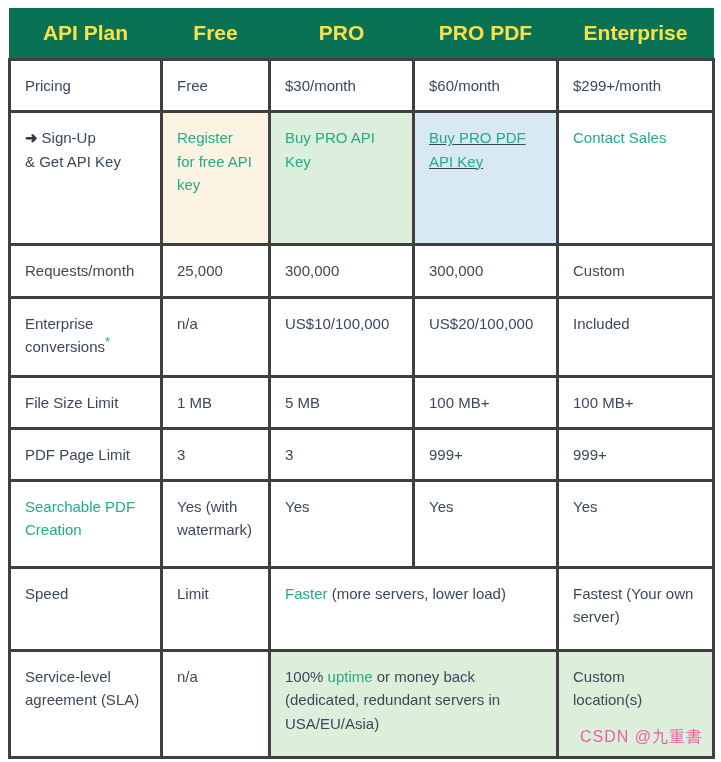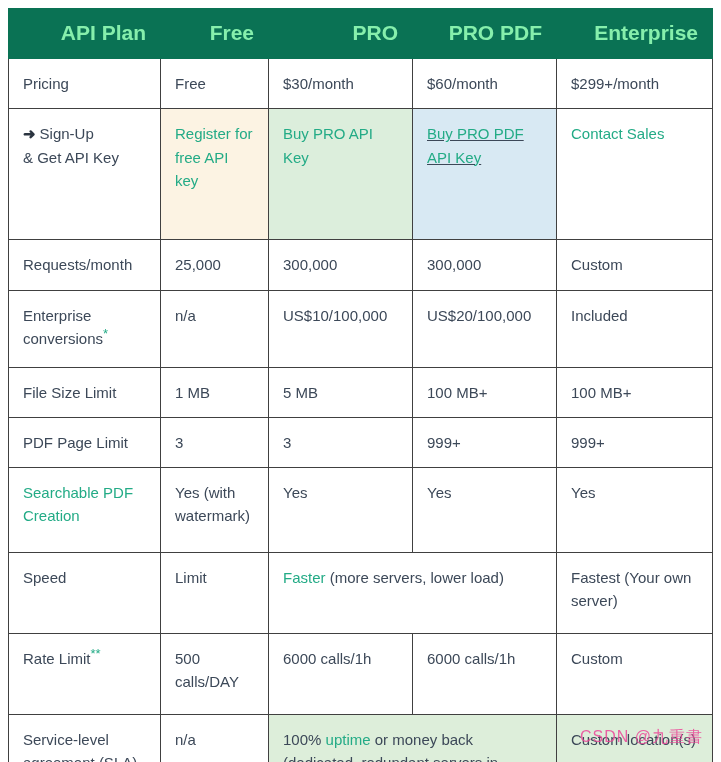--- a/index.html
+++ b/index.html
@@ -23,31 +23,31 @@
     font-size: 15px;
   }
   #pricing-table col.c-feature { width: 152px; }
   #pricing-table col.c-free    { width: 108px; }
   #pricing-table col.c-pro     { width: 144px; }
   #pricing-table col.c-propdf  { width: 144px; }
   #pricing-table col.c-ent     { width: 156px; }
 
   #pricing-table thead th {
     background: #0a7254;
-    color: #86efac;
+    color: #fde047;
     font-size: 21px;
     font-weight: bold;
-    text-align: right;
+    text-align: center;
     padding: 12px 14px 13px 14px;
     border: 1px solid #0a7254;
     letter-spacing: 0px;
     white-space: nowrap;
   }
   #pricing-table tbody td {
-    border: 1px solid #404040;
+    border: 3px solid #404040;
     padding: 13px 14px;
     vertical-align: top;
     line-height: 1.55;
     color: #3c4858;
     background: #ffffff;
   }
   .link {
     color: #23ab86;
   }
   .star {
@@ -183,29 +183,20 @@
 
     <tr>
       <td class="h-speed">Speed</td>
       <td class="h-speed">Limit</td>
       <td class="h-speed" colspan="2">
         <span class="link">Faster</span><span> (more servers, lower load)</span>
       </td>
       <td class="h-speed">Fastest (Your own server)</td>
     </tr>
 
-    <tr>
-      <td class="h-rate">
-        <span>Rate Limit</span><span class="star">**</span>
-      </td>
-      <td class="h-rate">500 calls/DAY</td>
-      <td class="h-rate">6000 calls/1h</td>
-      <td class="h-rate">6000 calls/1h</td>
-      <td class="h-rate">Custom</td>
-    </tr>
 
     <tr>
       <td class="h-sla">Service-level agreement (SLA)</td>
       <td class="h-sla">n/a</td>
       <td class="h-sla bg-green2" colspan="2">
         <span>100% </span><span class="link">uptime</span><span> or money back (dedicated, redundant servers in USA/EU/Asia)</span>
       </td>
       <td class="h-sla bg-green2">Custom location(s)</td>
     </tr>
 

